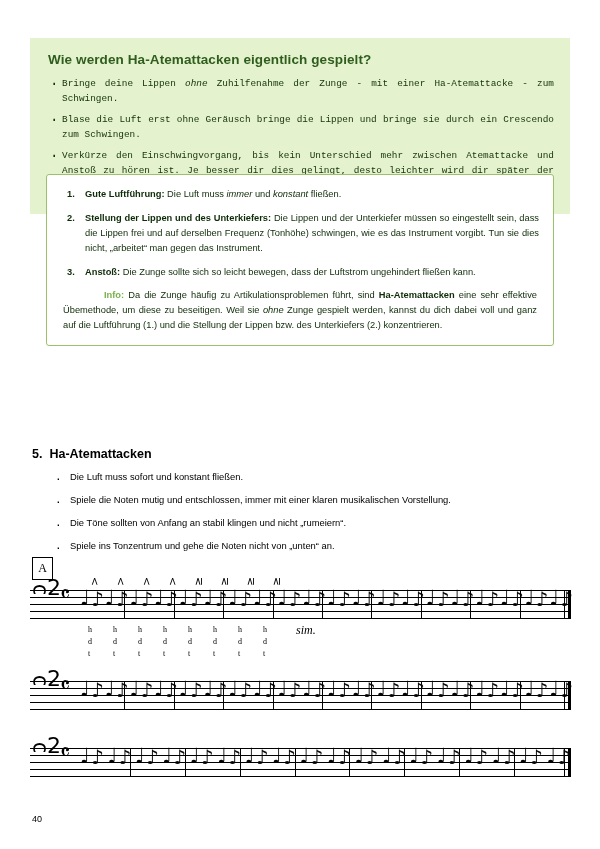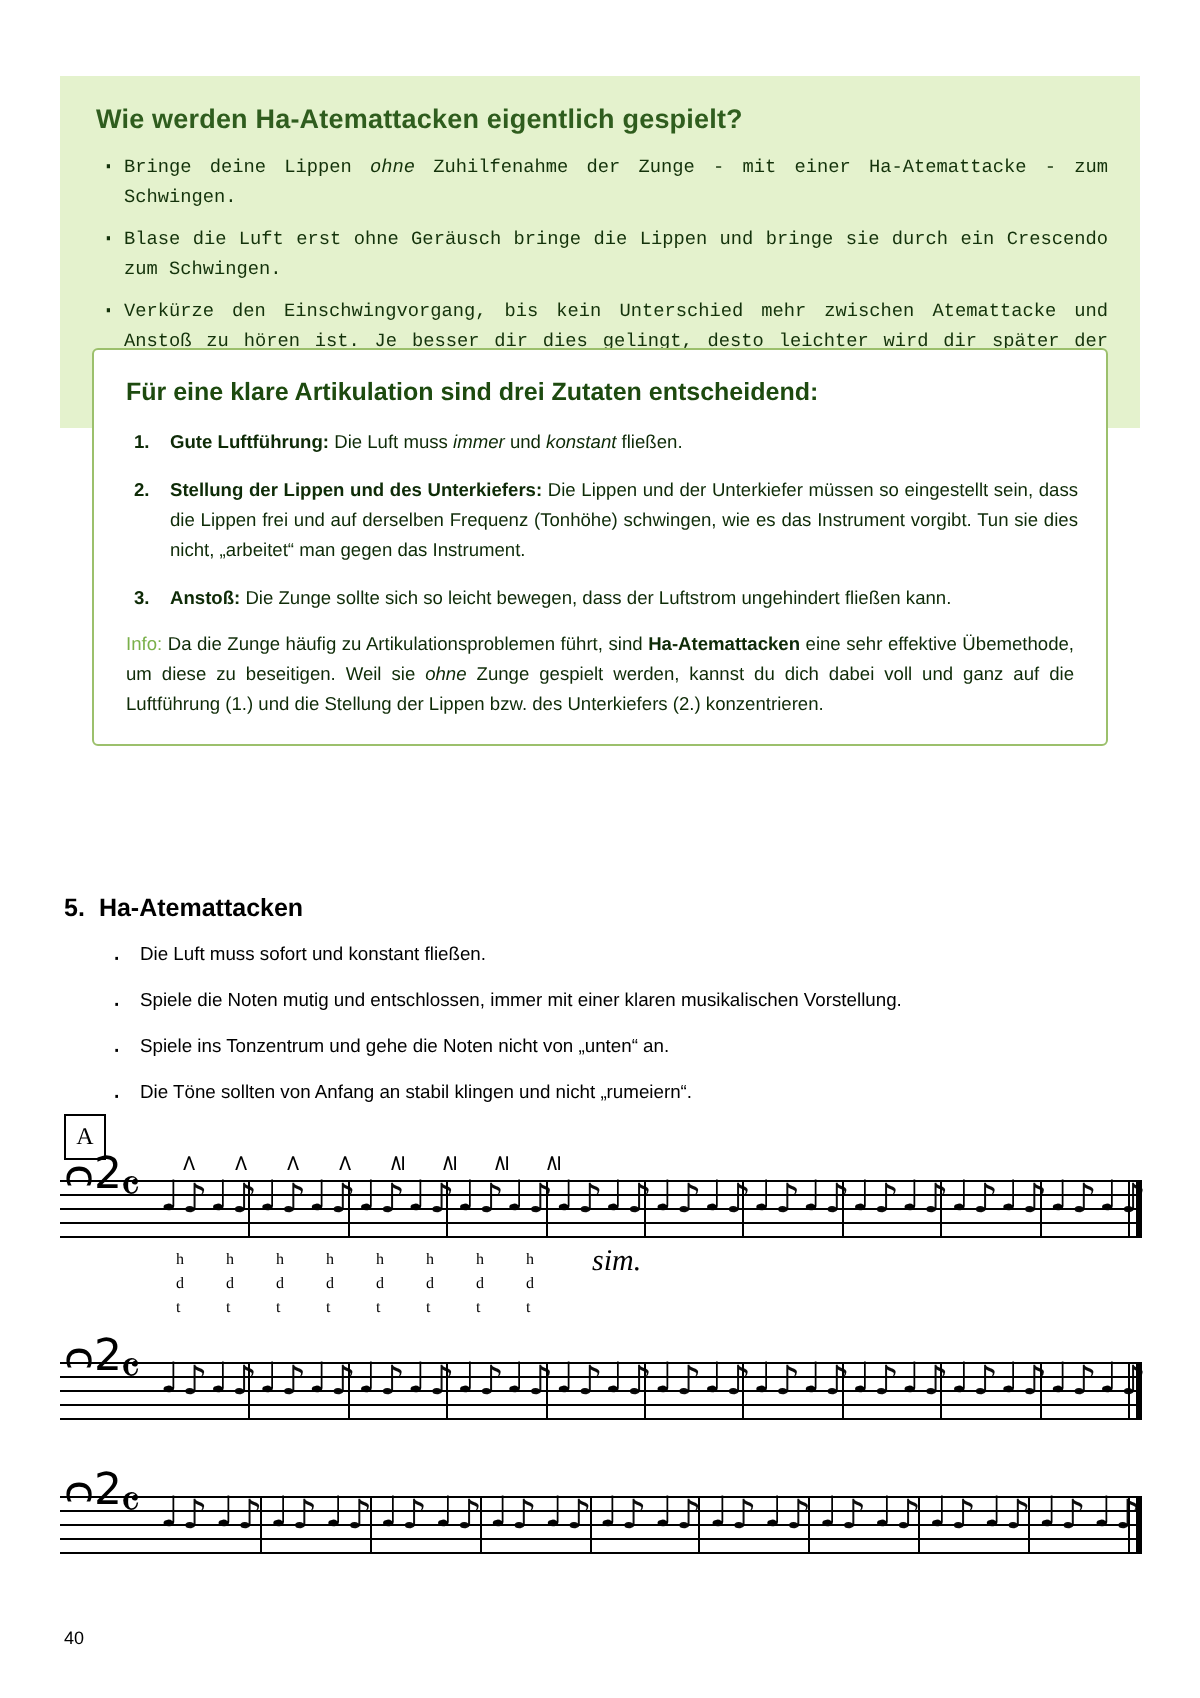--- a/index.html
+++ b/index.html
@@ -109,21 +109,22 @@
   }
   .info-para {
     font-size: 9.3px;
     line-height: 1.6;
     color: #0e2b07;
     margin: 6px 2px 0 2px;
     text-align: justify;
   }
   .info-label {
     color: #7ab04a;
-    font-weight: normal;
+    font-weight: bold;
+    margin-left: 41px;
   }
 
   
   .section-head {
     position: absolute;
     left: 32px;
     top: 447px;
     font-size: 12.5px;
     font-weight: bold;
   }
@@ -262,21 +263,21 @@
   
   .syll-row {
     position: absolute;
     font-family: "Liberation Serif", serif;
     font-size: 8px;
   }
   .simile {
     position: absolute;
     font-family: "Liberation Serif", serif;
     font-style: italic;
-    font-size: 15px;
+    font-size: 12px;
   }
 
   
   .folio {
     position: absolute;
     left: 32px;
     top: 814px;
     font-size: 9px;
   }
 </style>
@@ -288,40 +289,39 @@
   <div class="green-box">
     <div class="green-title">Wie werden Ha-Atemattacken eigentlich gespielt?</div>
     <ul class="bullets">
       <li><span><span>Bringe deine Lippen </span><span class="it">ohne</span><span> Zuhilfenahme der Zunge - mit einer Ha-Atemattacke - zum Schwingen.</span></span></li>
       <li><span><span>Blase die Luft erst ohne Geräusch bringe die Lippen und bringe sie durch ein Crescendo zum Schwingen.</span></span></li>
       <li><span><span>Verkürze den Einschwingvorgang, bis kein Unterschied mehr zwischen Atemattacke und Anstoß zu hören ist. Je besser dir dies gelingt, desto leichter wird dir später der Anstoß fallen.</span></span></li>
     </ul>
   </div>
 
   <div class="inner-box">
-    <div class="inner-title">Für eine klare Artikulation sind drei Zutaten entscheidend:</div>
     <ol class="numlist">
       <li><span><span class="bd">Gute Luftführung:</span><span> Die Luft muss </span><span class="it">immer</span><span> und </span><span class="it">konstant</span><span> fließen.</span></span></li>
       <li><span><span class="bd">Stellung der Lippen und des Unterkiefers:</span><span>  Die Lippen und der Unterkiefer müssen so eingestellt sein, dass die Lippen frei und auf derselben Frequenz (Tonhöhe) schwingen, wie es das Instrument vorgibt. Tun sie dies nicht, „arbeitet“ man gegen das Instrument.</span></span></li>
       <li><span><span class="bd">Anstoß:</span><span> Die Zunge sollte sich so leicht bewegen, dass der Luftstrom ungehindert fließen kann.</span></span></li>
     </ol>
     <div class="info-para">
       <span class="info-label">Info:</span><span><span> Da die Zunge häufig zu Artikulationsproblemen führt, sind </span><span class="bd">Ha-Atemattacken</span><span> eine sehr effektive Übemethode, um diese zu beseitigen. Weil sie </span><span class="it">ohne</span><span> Zunge gespielt werden, kannst du dich dabei voll und ganz auf die Luftführung (1.) und die Stellung der Lippen bzw. des Unterkiefers (2.) konzentrieren.</span></span>
     </div>
   </div>
 
   <div class="section-head">
     <span class="num">5.</span><span>Ha-Atemattacken</span>
   </div>
 
   <ul class="plainlist">
     <li><span>Die Luft muss sofort und konstant fließen.</span></li>
     <li><span>Spiele die Noten mutig und entschlossen, immer mit einer klaren musikalischen Vorstellung.</span></li>
+    <li><span>Die Töne sollten von Anfang an stabil klingen und nicht „rumeiern“.</span></li>
     <li><span>Spiele ins Tonzentrum und gehe die Noten nicht von „unten“ an.</span></li>
-    <li><span>Die Töne sollten von Anfang an stabil klingen und nicht „rumeiern“.</span></li>
   </ul>
 
   <div class="rehearsal">A</div>
 
   <div class="system sys1" id="sys1">
     <div class="staff-lines">
         <i></i>
         <i></i>
         <i></i>
         <i></i>

